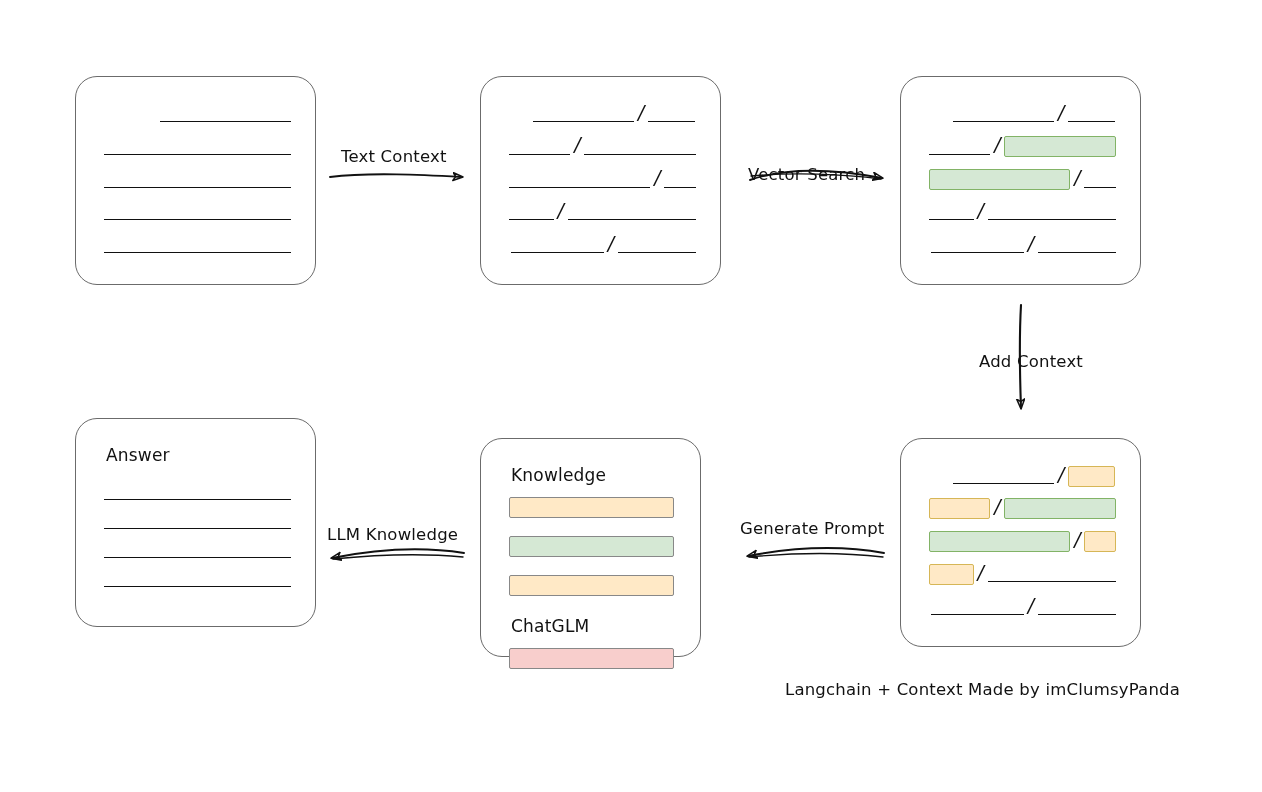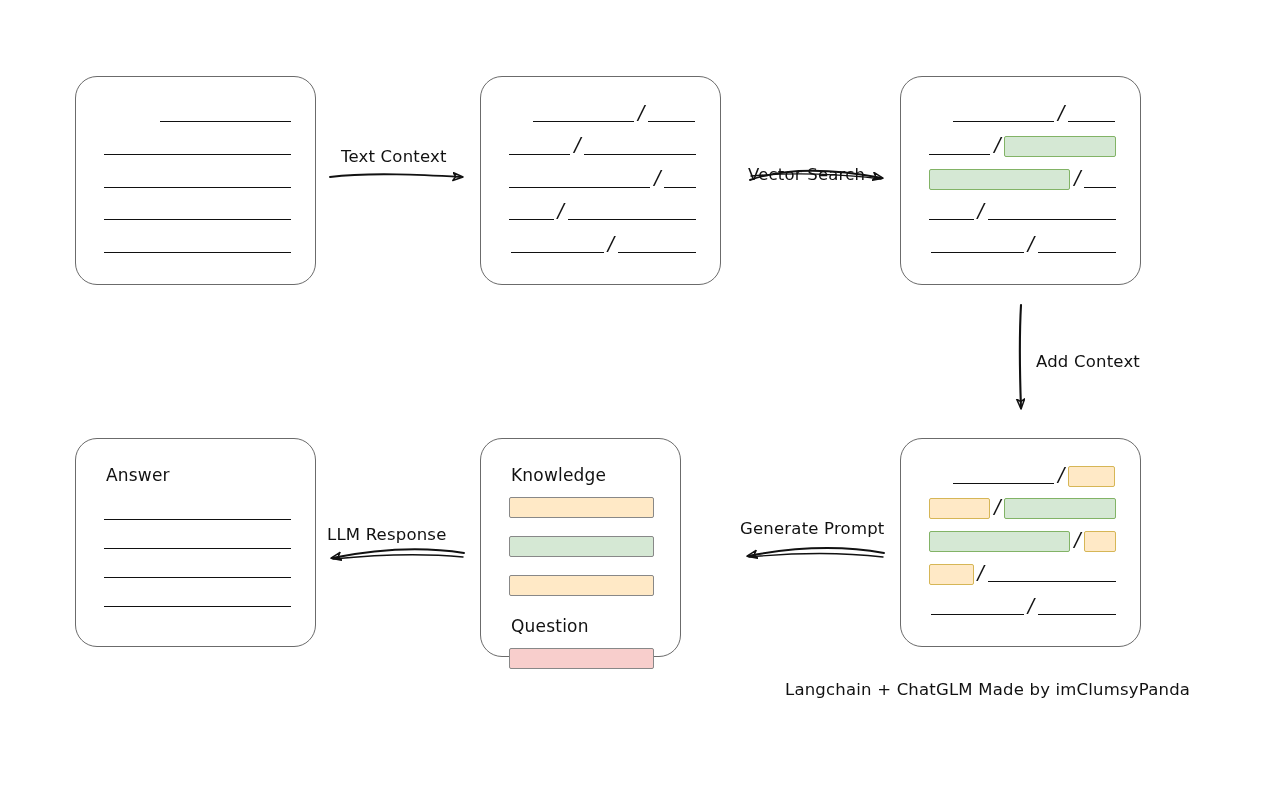--- a/index.html
+++ b/index.html
@@ -165,25 +165,25 @@
   <g>
     <path d="M464,553 C 420,546 372,550 332,558" fill="none" stroke="#111" stroke-width="1.9" stroke-linecap="round" marker-end="url(#ahL)"></path>
     <path d="M463,557 C 421,553 373,555 333,559" fill="none" stroke="#111" stroke-width="1.4" stroke-linecap="round"></path>
   </g>
 </svg>
 
 <div class="arrow-label" style="left:341px; top:147px;">Text Context</div>
 
 <div class="arrow-label" style="left:748px; top:165px;">Vector Search</div>
 
-<div class="arrow-label" style="left:1036px; top:352px;">Add Context</div>
+<div class="arrow-label" style="left:979px; top:352px;">Add Context</div>
 
 <div class="arrow-label" style="left:740px; top:519px;">Generate Prompt</div>
 
-<div class="arrow-label" style="left:327px; top:525px;">LLM Response</div>
+<div class="arrow-label" style="left:327px; top:525px;">LLM Knowledge</div>
 
 <div class="card" style="left:75px; top:76px; width:241px; height:209px;">
   <div class="card-inner">
 
     <div class="rows">
         <div class="row">
           <div class="spacer" style="width: 30%;"></div>
           <div class="seg-line" style="width: 70%;"></div>
         </div>
         <div class="row">
@@ -263,49 +263,49 @@
         <div class="row">
           <div class="spacer" style="width: 1%;"></div>
           <div class="seg-line" style="width: 50%;"></div>
           <span class="slash">/</span>
           <div class="seg-line" style="width: 42%;"></div>
         </div>
       </div>
   </div>
 </div>
 
-<div class="card" style="left:75px; top:438px; width:241px; height:209px;">
+<div class="card" style="left:75px; top:418px; width:241px; height:209px;">
   <div class="card-inner" style="padding-top:24px;">
     <div class="card-title">Answer</div>
     <div class="rows" style="flex:1 1 auto; padding-bottom:14px;">
         <div class="row">
           <div class="seg-line" style="width: 100%;"></div>
         </div>
         <div class="row">
           <div class="seg-line" style="width: 100%;"></div>
         </div>
         <div class="row">
           <div class="seg-line" style="width: 100%;"></div>
         </div>
         <div class="row">
           <div class="seg-line" style="width: 100%;"></div>
         </div>
       </div>
   </div>
 </div>
 
-<div class="card" style="left:480px; top:438px; width:201px; height:219px;">
+<div class="card" style="left:480px; top:438px; width:221px; height:219px;">
   <div class="card-inner" style="padding-top:24px; padding-right:26px;">
     <div class="card-title" style="margin-bottom:12px;">Knowledge</div>
     <div>
         <div class="bar chip-yellow" style="width: 100%;"></div>
         <div class="bar chip-green" style="width: 100%;"></div>
         <div class="bar chip-yellow" style="width: 100%;"></div>
       </div>
-    <div class="card-title" style="margin-top:2px; margin-bottom:12px;">Question</div>
+    <div class="card-title" style="margin-top:2px; margin-bottom:12px;">ChatGLM</div>
     <div>
         <div class="bar chip-red" style="width: 100%;"></div>
       </div>
   </div>
 </div>
 
 <div class="card" style="left:900px; top:438px; width:241px; height:209px;">
   <div class="card-inner">
     <div class="rows">
         <div class="row">
@@ -332,13 +332,13 @@
         <div class="row">
           <div class="spacer" style="width: 1%;"></div>
           <div class="seg-line" style="width: 50%;"></div>
           <span class="slash">/</span>
           <div class="seg-line" style="width: 42%;"></div>
         </div>
       </div>
   </div>
 </div>
 
-<div class="footer" style="left:785px; top:680px;">Langchain + ChatGLM Made by imClumsyPanda</div>
+<div class="footer" style="left:785px; top:680px;">Langchain + Context Made by imClumsyPanda</div>
 
 </body></html>

